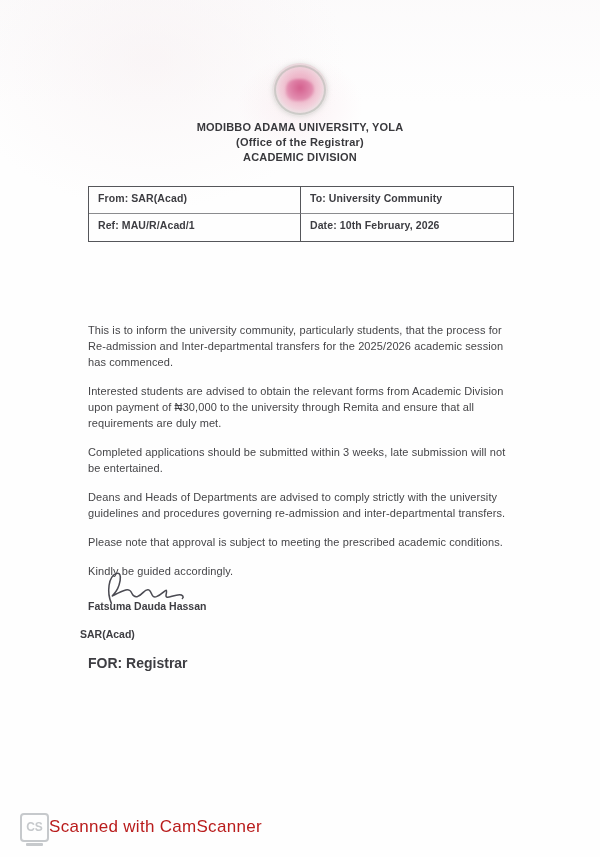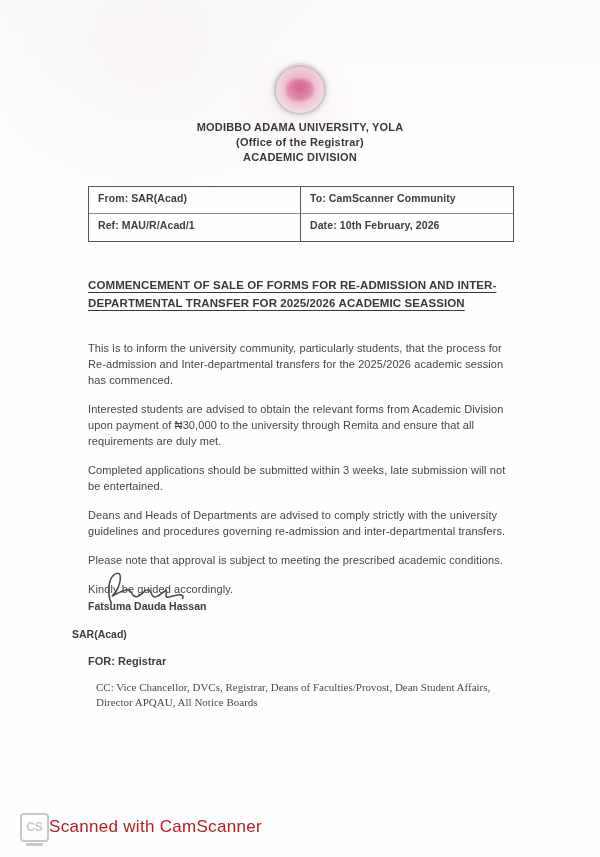--- a/index.html
+++ b/index.html
@@ -67,41 +67,41 @@
   
   .memo-title{
     position:absolute;left:88px;top:276px;width:433px;
     font-size:11.5px;font-weight:bold;color:#39393d;
     line-height:18px;letter-spacing:0.1px;
     text-decoration:underline;
     text-underline-offset:3px;
     text-decoration-thickness:1.4px;
   }
   .memo-body{
-    position:absolute;left:88px;top:340px;width:432px;
+    position:absolute;left:88px;top:322px;width:432px;
   }
   .memo-body p{
     margin:0 0 13px 0;
     font-size:11px;line-height:16px;color:#454548;letter-spacing:0.1px;
   }
 
   .signature{
     position:absolute;left:96px;top:568px;width:96px;height:40px;
   }
   .sign-name{
     position:absolute;left:88px;top:600px;
     font-size:10.5px;font-weight:bold;color:#3d3d42;
   }
   .sign-title{
-    position:absolute;left:72px;top:628px;
+    position:absolute;left:80px;top:628px;
     font-size:10.5px;font-weight:bold;color:#3d3d42;
   }
   .sign-for{
     position:absolute;left:88px;top:655px;
-    font-size:11px;font-weight:bold;color:#3d3d42;
+    font-size:14px;font-weight:bold;color:#3d3d42;
   }
   .cc-line{
     position:absolute;left:96px;top:680px;width:430px;
     font-family:"Liberation Serif","DejaVu Serif",serif;
     font-size:11px;line-height:15px;color:#4a4a4e;
   }
 
   
   .watermark{
     position:absolute;left:20px;top:812px;height:30px;
@@ -132,46 +132,44 @@
   </div>
 
   <div class="masthead">
     <div class="line">MODIBBO ADAMA UNIVERSITY, YOLA</div>
     <div class="line">(Office of the Registrar)</div>
     <div class="line">ACADEMIC DIVISION</div>
   </div>
 
   <div class="meta-table">
     <div class="cell c1 r1">From: SAR(Acad)</div>
-    <div class="cell r1">To: CamScanner Community</div>
+    <div class="cell r1">To: University Community</div>
     <div class="cell c1">Ref: MAU/R/Acad/1</div>
     <div class="cell">Date: 10th February, 2026</div>
   </div>
 
-  <div class="memo-title">COMMENCEMENT OF SALE OF FORMS FOR RE-ADMISSION AND INTER-DEPARTMENTAL TRANSFER FOR 2025/2026 ACADEMIC SEASSION</div>
 
   <div class="memo-body">
     <p>This is to inform the university community, particularly students, that the process for Re-admission and Inter-departmental transfers for the 2025/2026 academic session has commenced.</p>
     <p>Interested students are advised to obtain the relevant forms from Academic Division upon payment of ₦30,000 to the university through Remita and ensure that all requirements are duly met.</p>
     <p>Completed applications should be submitted within 3 weeks, late submission will not be entertained.</p>
     <p>Deans and Heads of Departments are advised to comply strictly with the university guidelines and procedures governing re-admission and inter-departmental transfers.</p>
     <p>Please note that approval is subject to meeting the prescribed academic conditions.</p>
     <p>Kindly be guided accordingly.</p>
   </div>
 
   <svg class="signature" viewBox="0 0 100 40">
     <path d="M16,36 C11,24 13,8 21,5 C29,2 25,20 18,27 C14,31 23,24 31,22
              C39,20 36,31 43,29 C49,27 51,20 55,22 C59,24 57,31 63,29
              C71,26 75,17 73,27 C72,33 80,27 87,27 C90,27 92,29 90,31" fill="none" stroke="#4a4a52" stroke-width="1.6" stroke-linecap="round"></path>
   </svg>
 
   <div class="sign-name">Fatsuma Dauda Hassan</div>
   <div class="sign-title">SAR(Acad)</div>
   <div class="sign-for">FOR: Registrar</div>
 
-  <div class="cc-line">CC: Vice Chancellor, DVCs, Registrar, Deans of Faculties/Provost, Dean Student Affairs, Director APQAU, All Notice Boards</div>
 
   <div class="watermark">
     <div class="cs-icon">CS</div>
     <div class="wm-text">Scanned with CamScanner</div>
   </div>
 
 </div>
 
 </body></html>

